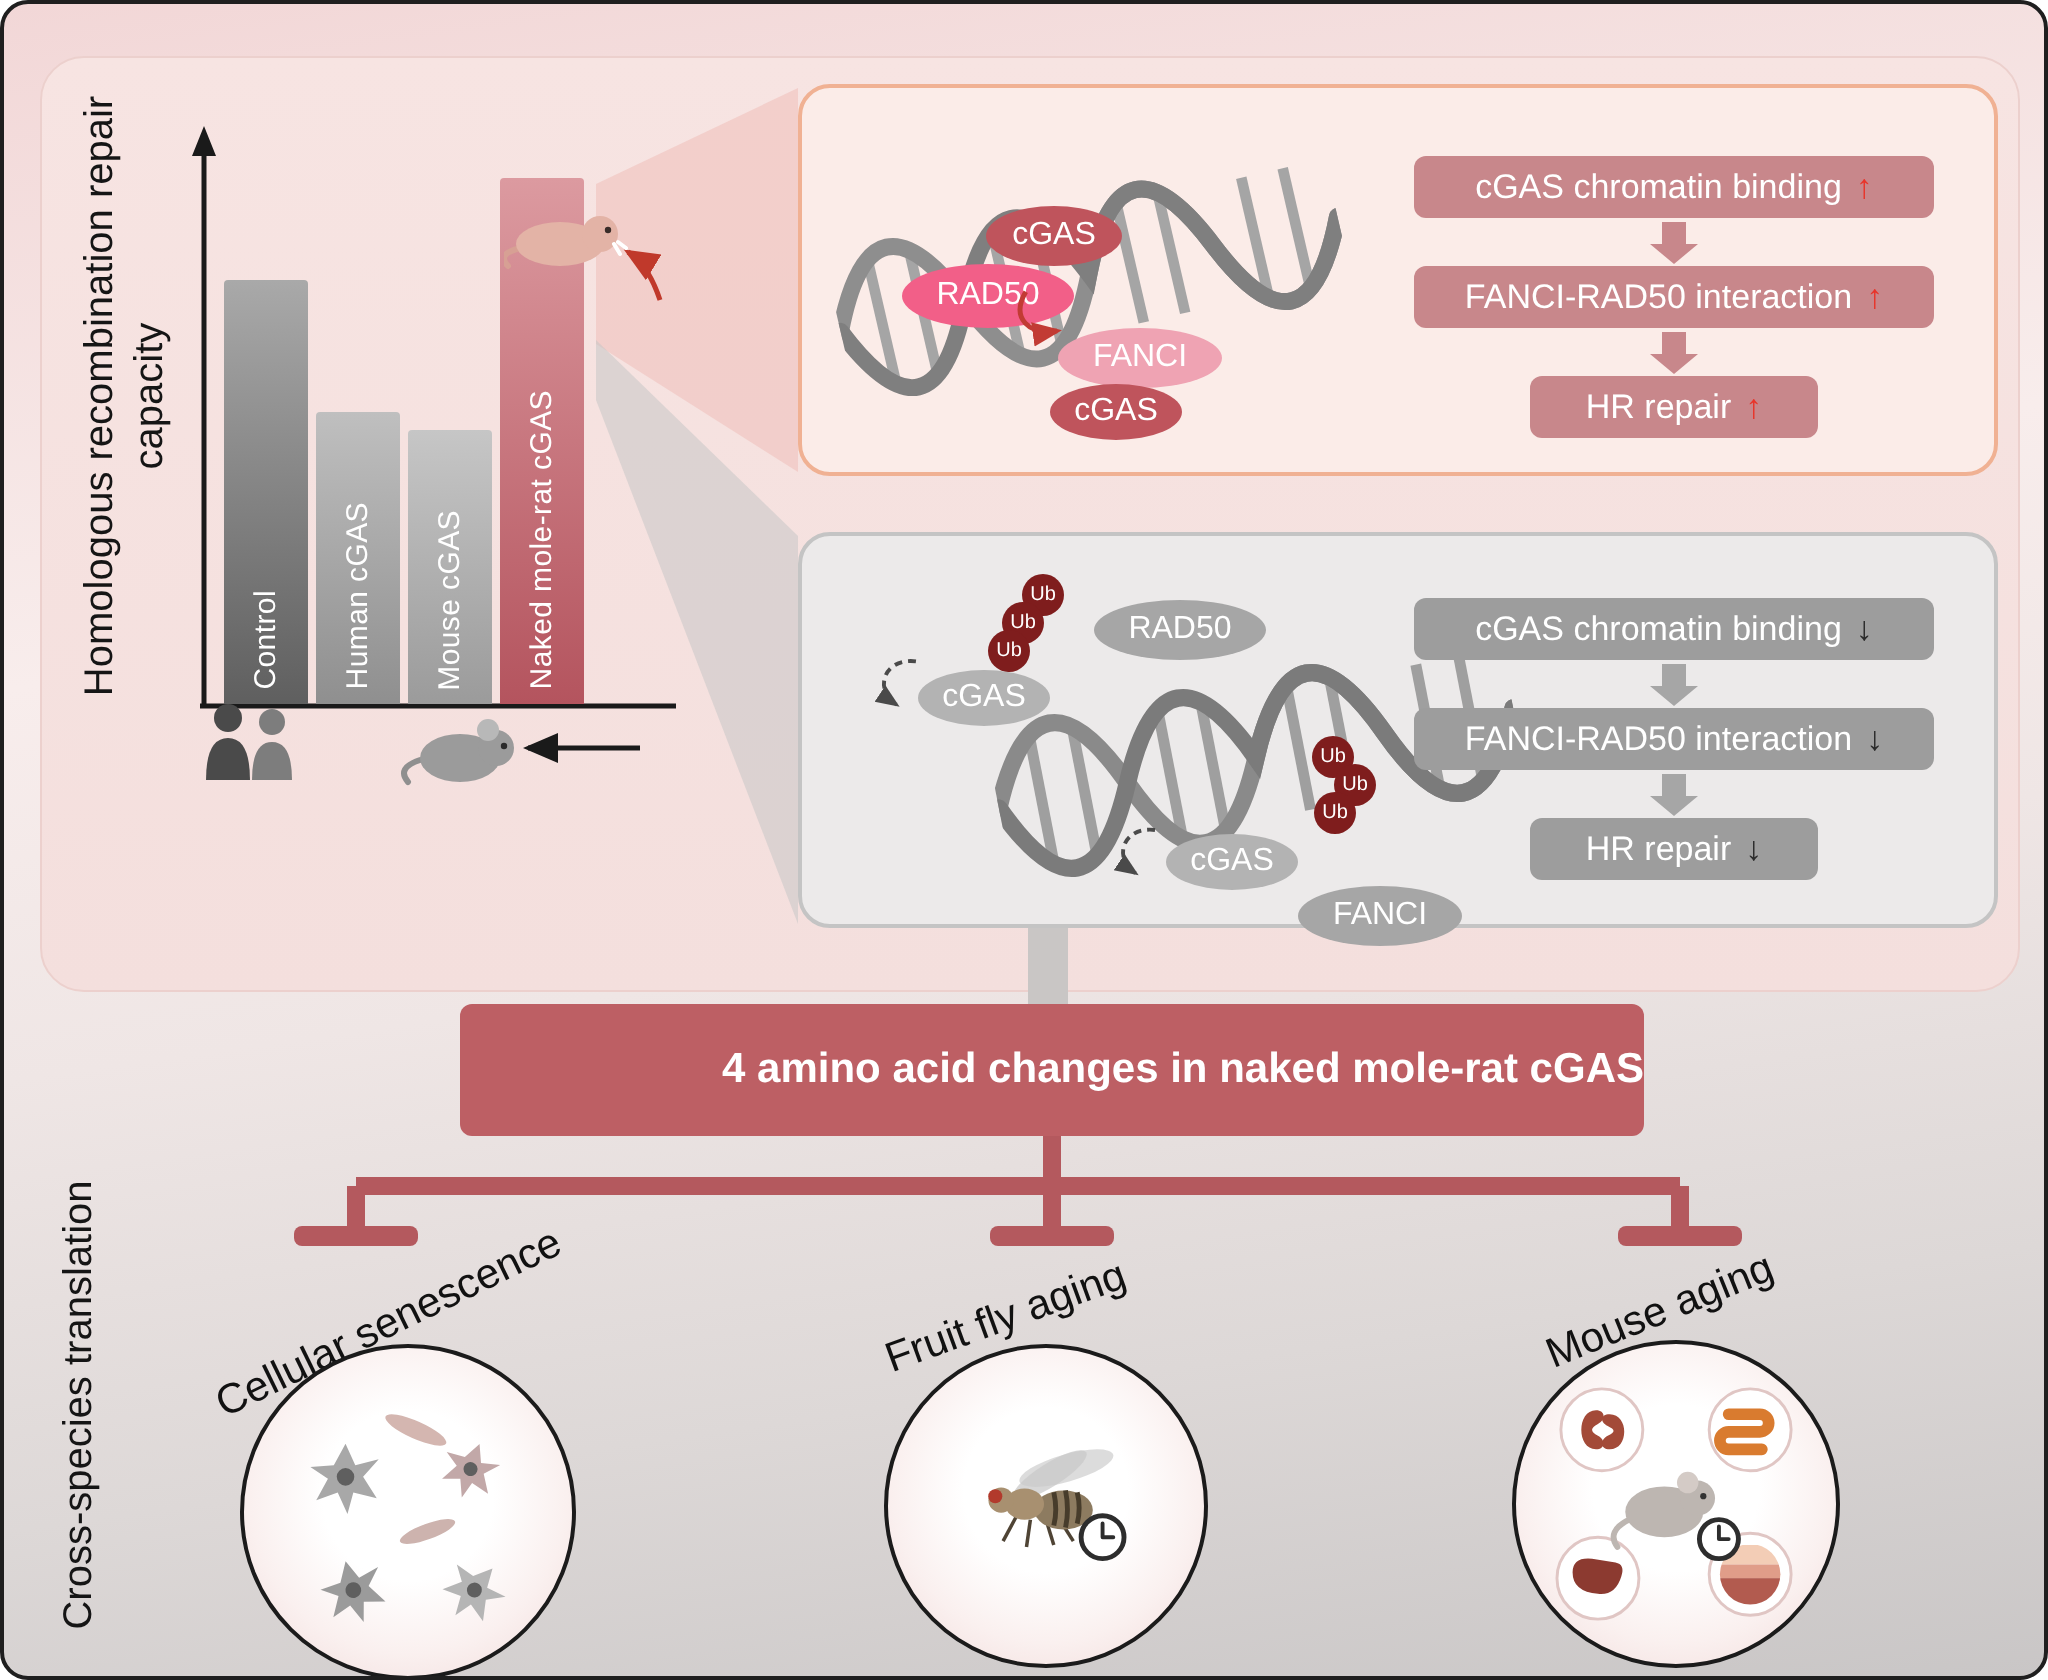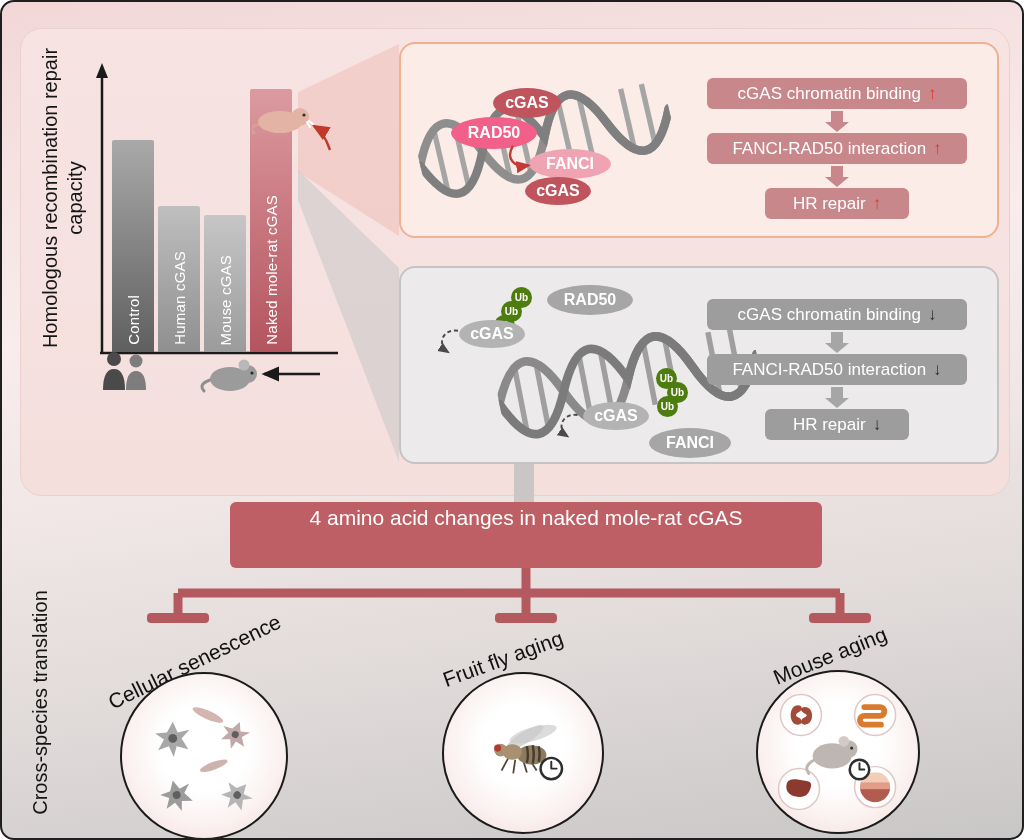--- a/index.html
+++ b/index.html
@@ -21,32 +21,32 @@
   .mini-icon{position:absolute;z-index:3;}
 
   .panel{position:absolute;left:397px;width:600px;border-radius:16px;z-index:2;box-sizing:border-box;}
   .panel-pink{top:40px;height:196px;background:#fbece8;border:2px solid #f0b193;}
   .panel-gray{top:264px;height:198px;background:#eceaea;border:2px solid #c4c4c4;}
 
   .helix{position:absolute;}
   .helix-pink{left:16px;top:42px;width:255px;height:102px;transform:rotate(-13deg);}
   .helix-gray{left:96px;top:58px;width:262px;height:106px;transform:rotate(-11deg);}
 
-  .molecule{position:absolute;border-radius:50%;display:flex;align-items:center;justify-content:center;color:#fff;font-size:16px;z-index:3;font-weight:700;}
+  .molecule{position:absolute;border-radius:50%;display:flex;align-items:center;justify-content:center;color:#fff;font-size:16px;z-index:3;font-weight:400;margin-top:15px;}
   .m-cgas-a{left:92px;top:44px;width:68px;height:30px;background:#bf545c;}
   .m-rad50-p{left:50px;top:73px;width:86px;height:32px;background:#f25f88;}
   .m-fanci-p{left:128px;top:105px;width:82px;height:30px;background:#efa3b3;}
   .m-cgas-b{left:124px;top:133px;width:66px;height:28px;background:#bf545c;}
   .m-rad50-g{left:146px;top:17px;width:86px;height:30px;background:#a6a6a6;}
   .m-cgas-g1{left:58px;top:52px;width:66px;height:28px;background:#b3b3b3;}
   .m-cgas-g2{left:182px;top:134px;width:66px;height:28px;background:#b3b3b3;}
   .m-fanci-g{left:248px;top:160px;width:82px;height:30px;background:#a6a6a6;}
 
-  .ub{position:absolute;width:21px;height:21px;border-radius:50%;background:#4d7c0f;color:#fff;font-size:10px;
-    display:flex;align-items:center;justify-content:center;z-index:3;font-weight:bold;}
+  .ub{position:absolute;width:21px;height:21px;border-radius:50%;background:#7f1d1d;color:#fff;font-size:10px;
+    display:flex;align-items:center;justify-content:center;z-index:3;}
   .u1{left:110px;top:19px;} .u2{left:100px;top:33px;} .u3{left:93px;top:47px;}
   .u4{left:255px;top:100px;} .u5{left:266px;top:114px;} .u6{left:256px;top:128px;}
 
   .panel-overlay{position:absolute;left:0;top:0;width:100%;height:100%;z-index:4;pointer-events:none;}
 
   .step-box{position:absolute;height:31px;border-radius:6px;display:flex;align-items:center;justify-content:center;
     color:#fff;font-size:17px;gap:7px;z-index:3;}
   .pinkbox{background:#c8878b;} .graybox{background:#9d9d9d;}
   .pinkbox .dir{color:#e8342a;font-weight:bold;} .graybox .dir{color:#2c2c2c;font-weight:bold;}
   .s1{left:306px;top:34px;width:260px;} .s2{left:306px;top:89px;width:260px;} .s3{left:364px;top:144px;width:144px;}
@@ -55,21 +55,21 @@
   .flow-arrow{position:absolute;left:430px;width:12px;height:11px;z-index:3;}
   .flow-arrow::after{content:"";position:absolute;top:11px;left:-6px;border-left:12px solid transparent;
     border-right:12px solid transparent;border-top:10px solid;}
   .fa-pink{background:#c8878b;} .fa-pink::after{border-top-color:#c8878b;}
   .fa-gray{background:#a6a6a6;} .fa-gray::after{border-top-color:#a6a6a6;}
   .fa1p{top:67px;} .fa2p{top:122px;} .fa1g{top:64px;} .fa2g{top:119px;}
 
   .connector{position:absolute;left:512px;top:460px;width:20px;height:44px;background:#c9c6c5;z-index:1;}
 
   .banner{position:absolute;left:228px;top:500px;width:592px;height:66px;background:#bd5f64;border-radius:6px;color:#fff;
-    display:flex;flex-direction:column;align-items:center;justify-content:space-between;z-index:2;line-height:1.5;}
+    display:flex;align-items:center;justify-content:flex-end;z-index:2;line-height:1.5;font-weight:bold;}
   .banner-l1{font-size:21px;} .banner-l2{font-size:19px;}
 
   .circle{position:absolute;border-radius:50%;border:2px solid #1b1b1b;z-index:2;box-sizing:border-box;
     background:radial-gradient(circle at 50% 45%, #ffffff 35%, #faf0ef 65%, #f0d8d7 100%);}
   .c1{left:118px;top:670px;width:168px;height:168px;}
   .c2{left:440px;top:670px;width:162px;height:162px;}
   .c3{left:754px;top:668px;width:164px;height:164px;}
   .circle svg{position:absolute;left:0;top:0;width:100%;height:100%;}
 
   .outcome{position:absolute;font-size:21px;color:#111;z-index:2;white-space:nowrap;transform-origin:center;}

